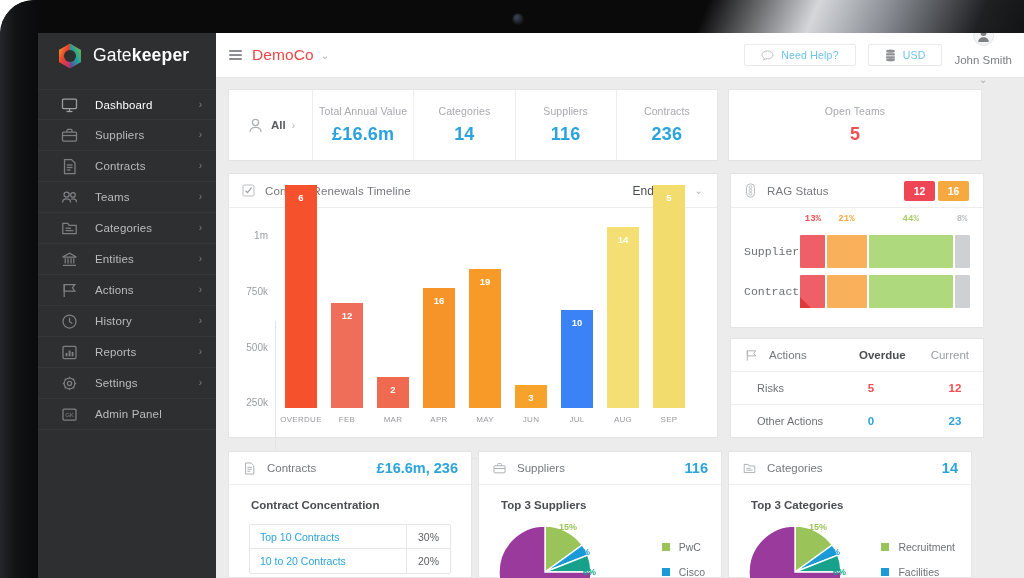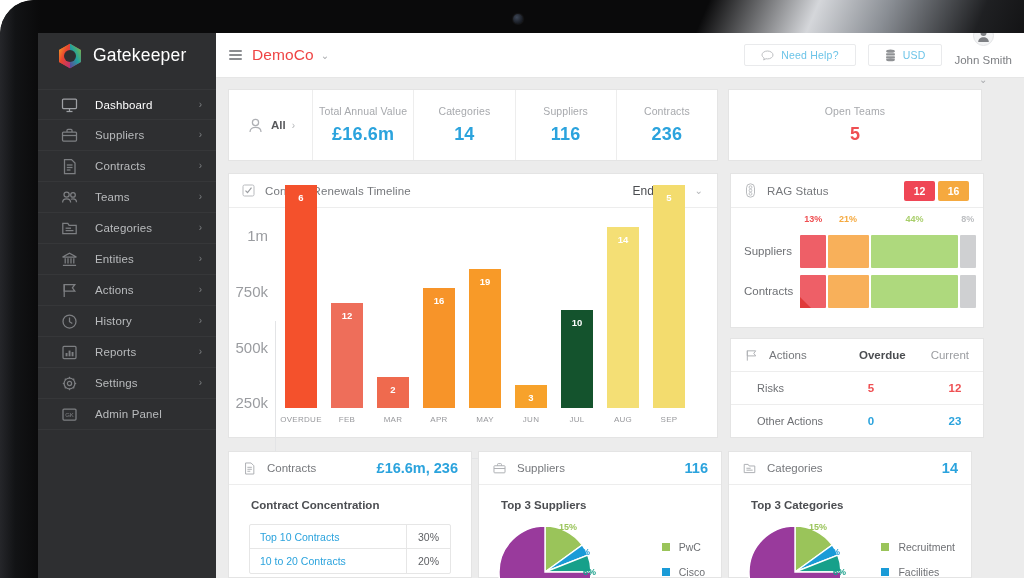--- a/index.html
+++ b/index.html
@@ -49,21 +49,21 @@
     position: absolute; left: 0; top: 0;
     width: 178px; height: 545px;
     background: #2e2f31;
   }
   #brand {
     height: 45px; display: flex; align-items: center;
     padding-left: 19px; gap: 10px;
   }
   .hexlogo { width: 26px; height: 26px; flex: none; }
   #brand-name { font-size: 17.5px; color: #fff; letter-spacing: .2px; white-space: nowrap; }
-  #brand-name b { font-weight: normal; margin-top: 40px; }
+  #brand-name b { font-weight: bold; margin-top: 40px; }
   #brand-name span.thin { font-weight: 300; }
 
   #nav { margin-top: 11px; }
   .nav-item {
     position: relative;
     height: 31px;
     display: flex; align-items: center;
     padding: 0 14px 0 22px;
     border-bottom: 1px solid #363739;
     cursor: pointer;
@@ -140,21 +140,21 @@
     height: 34px; display: flex; align-items: center;
     padding: 0 14px 0 13px; border-bottom: 1px solid #ededed;
   }
   .card-head .ttl { font-size: 11.5px; color: #76787c; margin-left: 10px; letter-spacing: .1px; }
   .card-head .right { margin-left: auto; display: flex; align-items: center; gap: 12px; }
   .card-head .sel { font-size: 12px; color: #4b4d51; }
   .card-head .sel-caret { font-size: 10px; color: #b3b5b8; }
 
   #plot { position: relative; height: 228px; }
   .yaxis { position: absolute; left: 0; top: 0; width: 46px; height: 228px; }
-  .ytick { position: absolute; right: 7px; font-size: 15px; color: #9a9ca0; transform: translateY(-50%); }
+  .ytick { position: absolute; right: 7px; font-size: 10px; color: #9a9ca0; transform: translateY(-50%); }
   .vline { position: absolute; left: 46px; top: 113px; width: 1px; height: 137px; background: #e3e4e6; }
   .hline { position: absolute; left: 46px; top: 250px; width: 425px; height: 1px; background: #e3e4e6; }
   #bars { position: absolute; left: 50px; top: 0; width: 420px; height: 228px; }
   .bar-col {
     position: absolute; bottom: 28px; width: 32px;
     display: flex; flex-direction: column; align-items: center;
   }
   .bar {
     width: 32px; position: relative;
     display: flex; justify-content: center; align-items: flex-start;
@@ -166,21 +166,21 @@
   }
 
   
   #rag-card { position: absolute; left: 514px; top: 140px; width: 254px; height: 155px; }
   #rag-badges { margin-left: auto; display: flex; gap: 3px; }
   .rag-badge {
     width: 31px; height: 20px; border-radius: 2px;
     display: flex; align-items: center; justify-content: center;
     font-size: 10.5px; font-weight: bold; color: #fff;
   }
-  #rag-body { padding: 6px 7px 0 13px; }
+  #rag-body { padding: 6px 13px 0 13px; font-family: Liberation Mono, monospace; }
   #rag-pct { display: flex; margin-left: 56px; height: 16px; }
   .rag-pct-lbl { font-size: 9px; font-weight: bold; text-align: center; }
   .rag-row { display: flex; align-items: center; height: 38px; margin-top: 2px; }
   .rag-name { width: 56px; font-size: 11.5px; color: #6e7074; }
   .rag-bar { flex: 1; display: flex; height: 33px; }
   .rag-seg { height: 33px; margin-right: 2px; border-radius: 1px; }
   .rag-seg:last-child { margin-right: 0; }
   #rag-corner {
     position: absolute; left: 0; bottom: 0;
     width: 0; height: 0;
@@ -541,21 +541,21 @@
                 </div>
               </div>
               <div class="bar-cat" style="left: 178px;">MAY</div>
               <div class="bar-col" style="left: 236px;">
                 <div class="bar" style="height: 23.415px; background: rgb(247, 162, 43);">
                   <span class="cnt">3</span>
                 </div>
               </div>
               <div class="bar-cat" style="left: 224px;">JUN</div>
               <div class="bar-col" style="left: 282px;">
-                <div class="bar" style="height: 98.12px; background: #14532d;">
+                <div class="bar" style="height: 98.12px; background: #3b82f6;">
                   <span class="cnt">10</span>
                 </div>
               </div>
               <div class="bar-cat" style="left: 270px;">JUL</div>
               <div class="bar-col" style="left: 328px;">
                 <div class="bar" style="height: 180.63px; background: rgb(244, 223, 117);">
                   <span class="cnt">14</span>
                 </div>
               </div>
               <div class="bar-cat" style="left: 316px;">AUG</div>

